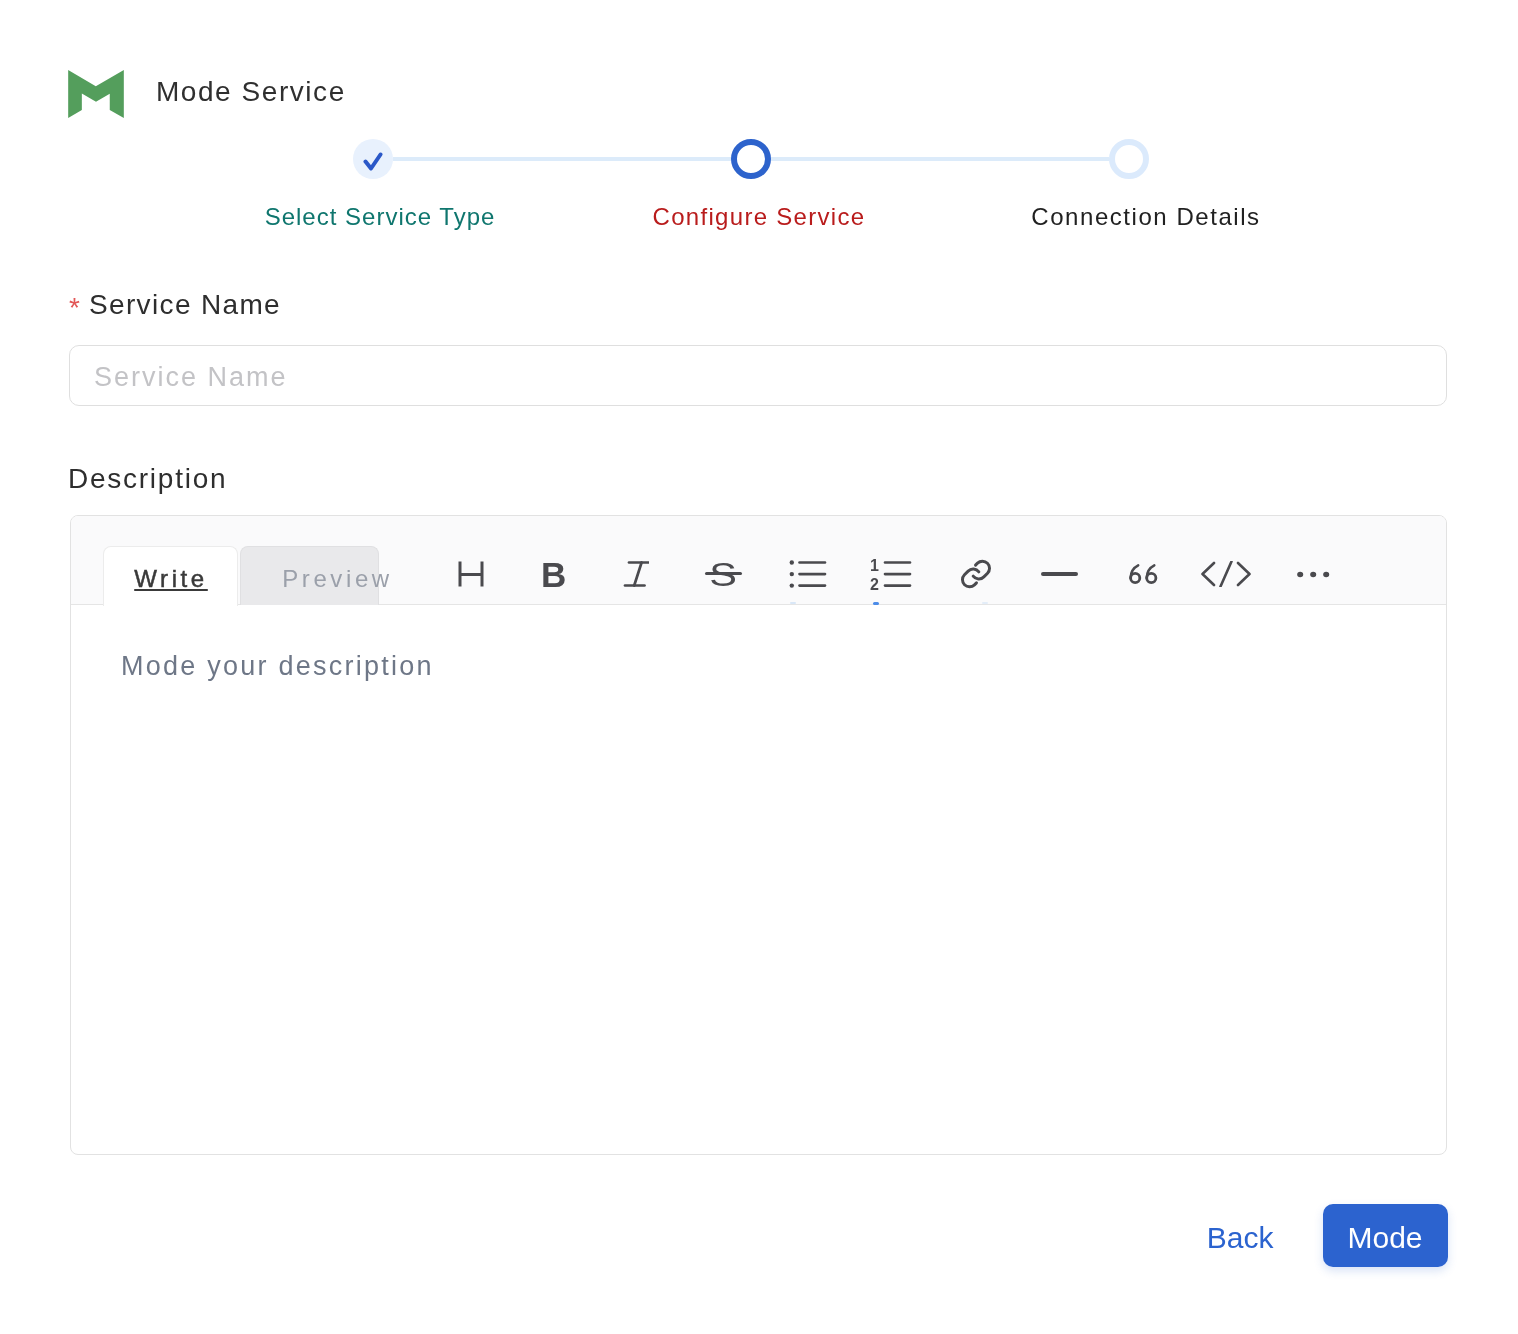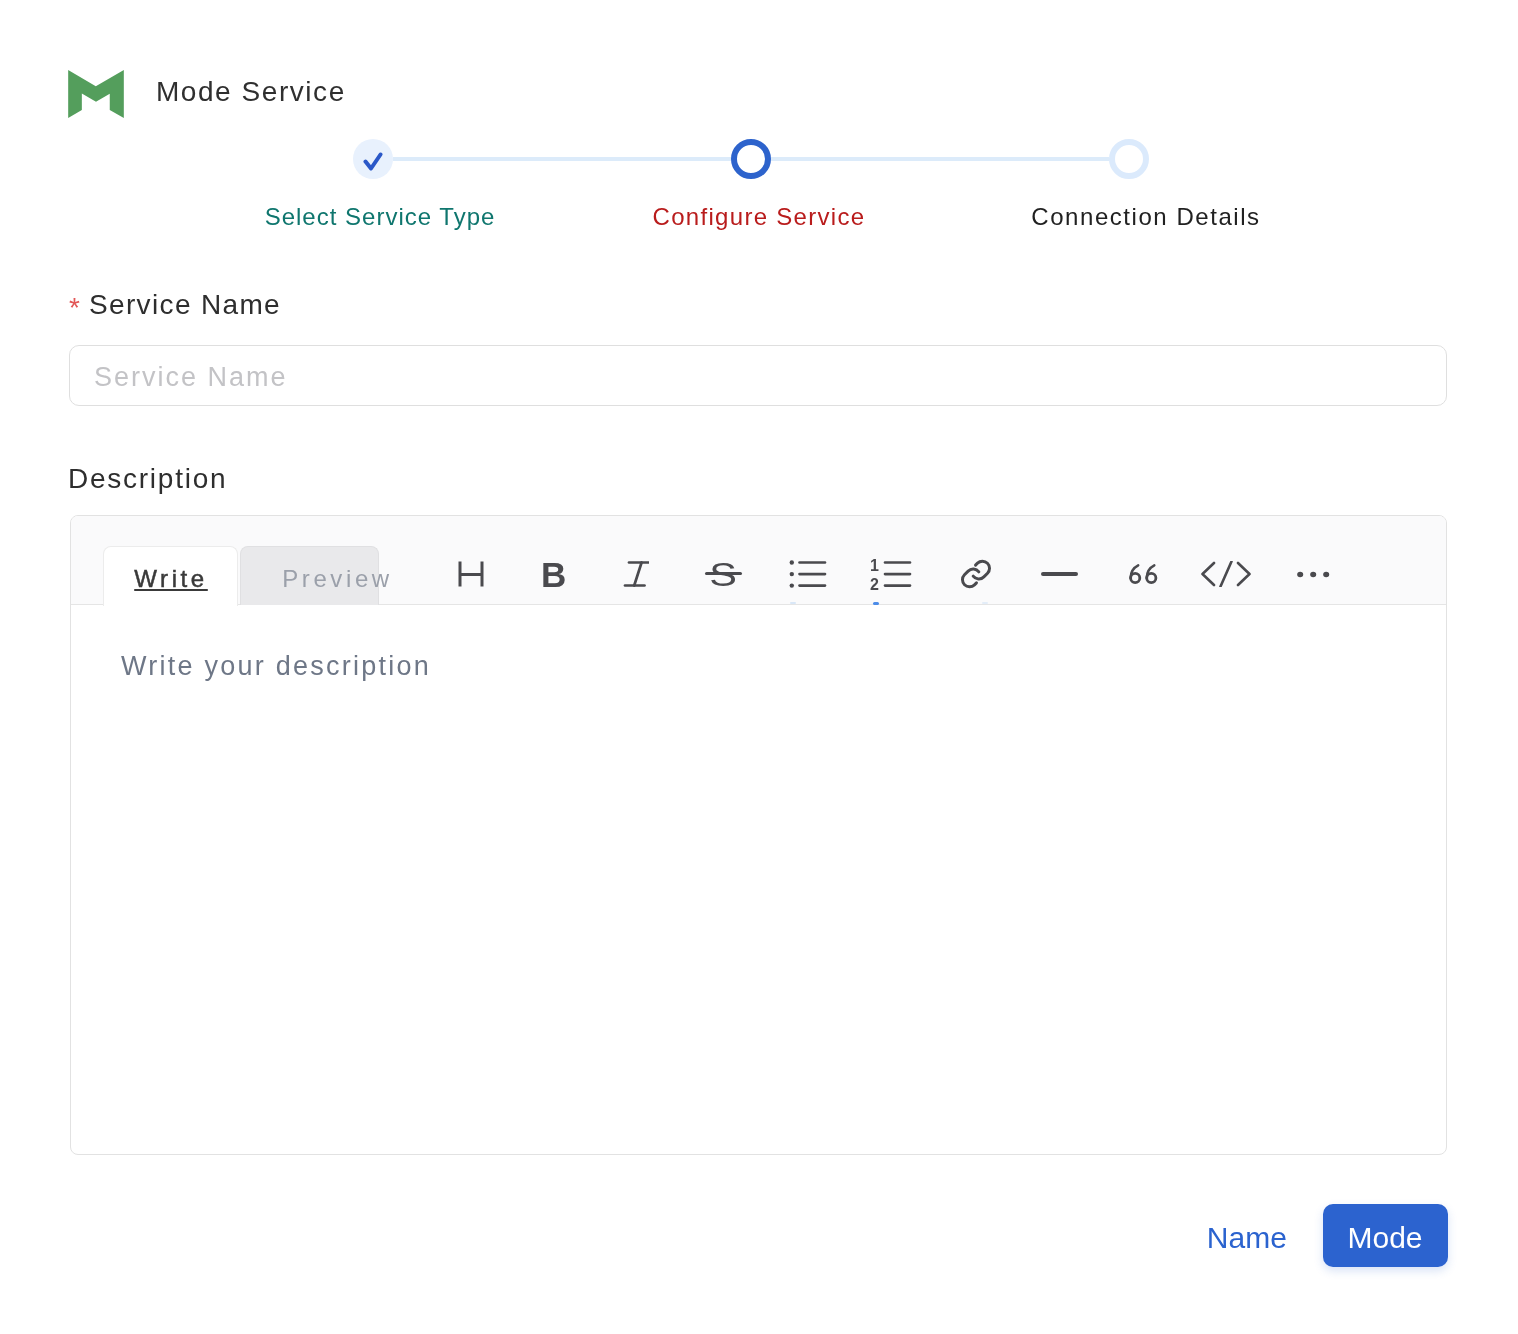--- a/index.html
+++ b/index.html
@@ -128,20 +128,20 @@
         <ellipse cx="3.2" cy="3.5" rx="3" ry="2.7"></ellipse>
           <ellipse cx="16.2" cy="3.5" rx="3" ry="2.7"></ellipse>
           <ellipse cx="29.2" cy="3.5" rx="3" ry="2.7"></ellipse>
       </g>
     </svg>
 
     <div class="abs" style="left:719px; top:85.5px; width:6px; height:2.5px; background:#d9e7f7; border-radius:1.5px;"></div>
     <div class="abs" style="left:801.5px; top:85.5px; width:6px; height:3px; background:#4c8ce8; border-radius:1.5px;"></div>
     <div class="abs" style="left:911px; top:85.5px; width:6px; height:2.5px; background:#e3edf8; border-radius:1.5px;"></div>
 
-    <div class="abs" id="wyd" style="left:50px; top:136.8px; font-size:27px; letter-spacing:2.25px; color:#6e7787; line-height:1;">Write your description</div>
+    <div class="abs" id="wyd" style="left:50px; top:136.8px; font-size:27px; letter-spacing:2.25px; color:#6e7787; line-height:1;">Mode your description</div>
   </div>
 
-  <div class="abs" id="back" style="left:1206.8px; top:1223px; font-size:30px; color:#2b63cf; line-height:1;">Name</div>
+  <div class="abs" id="back" style="left:1206.8px; top:1223px; font-size:30px; color:#2b63cf; line-height:1;">Back</div>
   <div class="abs" style="left:1323px; top:1204px; width:124.5px; height:63px; background:#2c63cf; border-radius:10px; box-shadow:0 4px 10px rgba(44,99,207,0.18);"></div>
   <div class="abs" id="next" style="left:1385px; top:1222.5px; transform:translateX(-50%); font-size:30px; color:#fff; line-height:1;">Mode</div>
 
 </div>
 
 </body></html>

